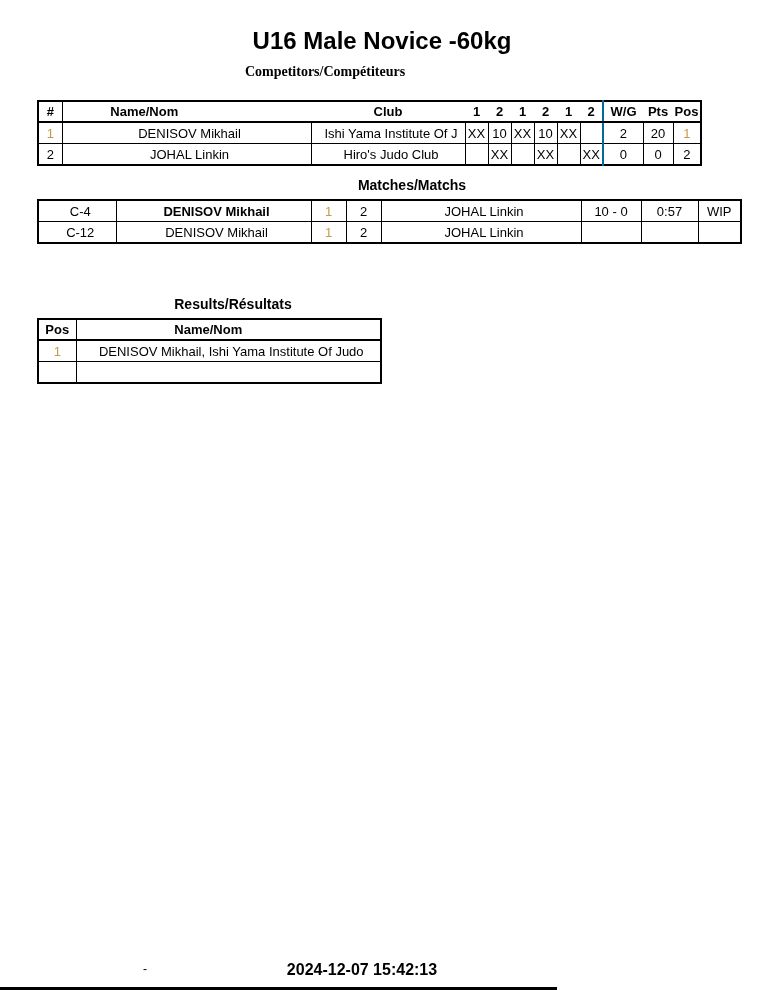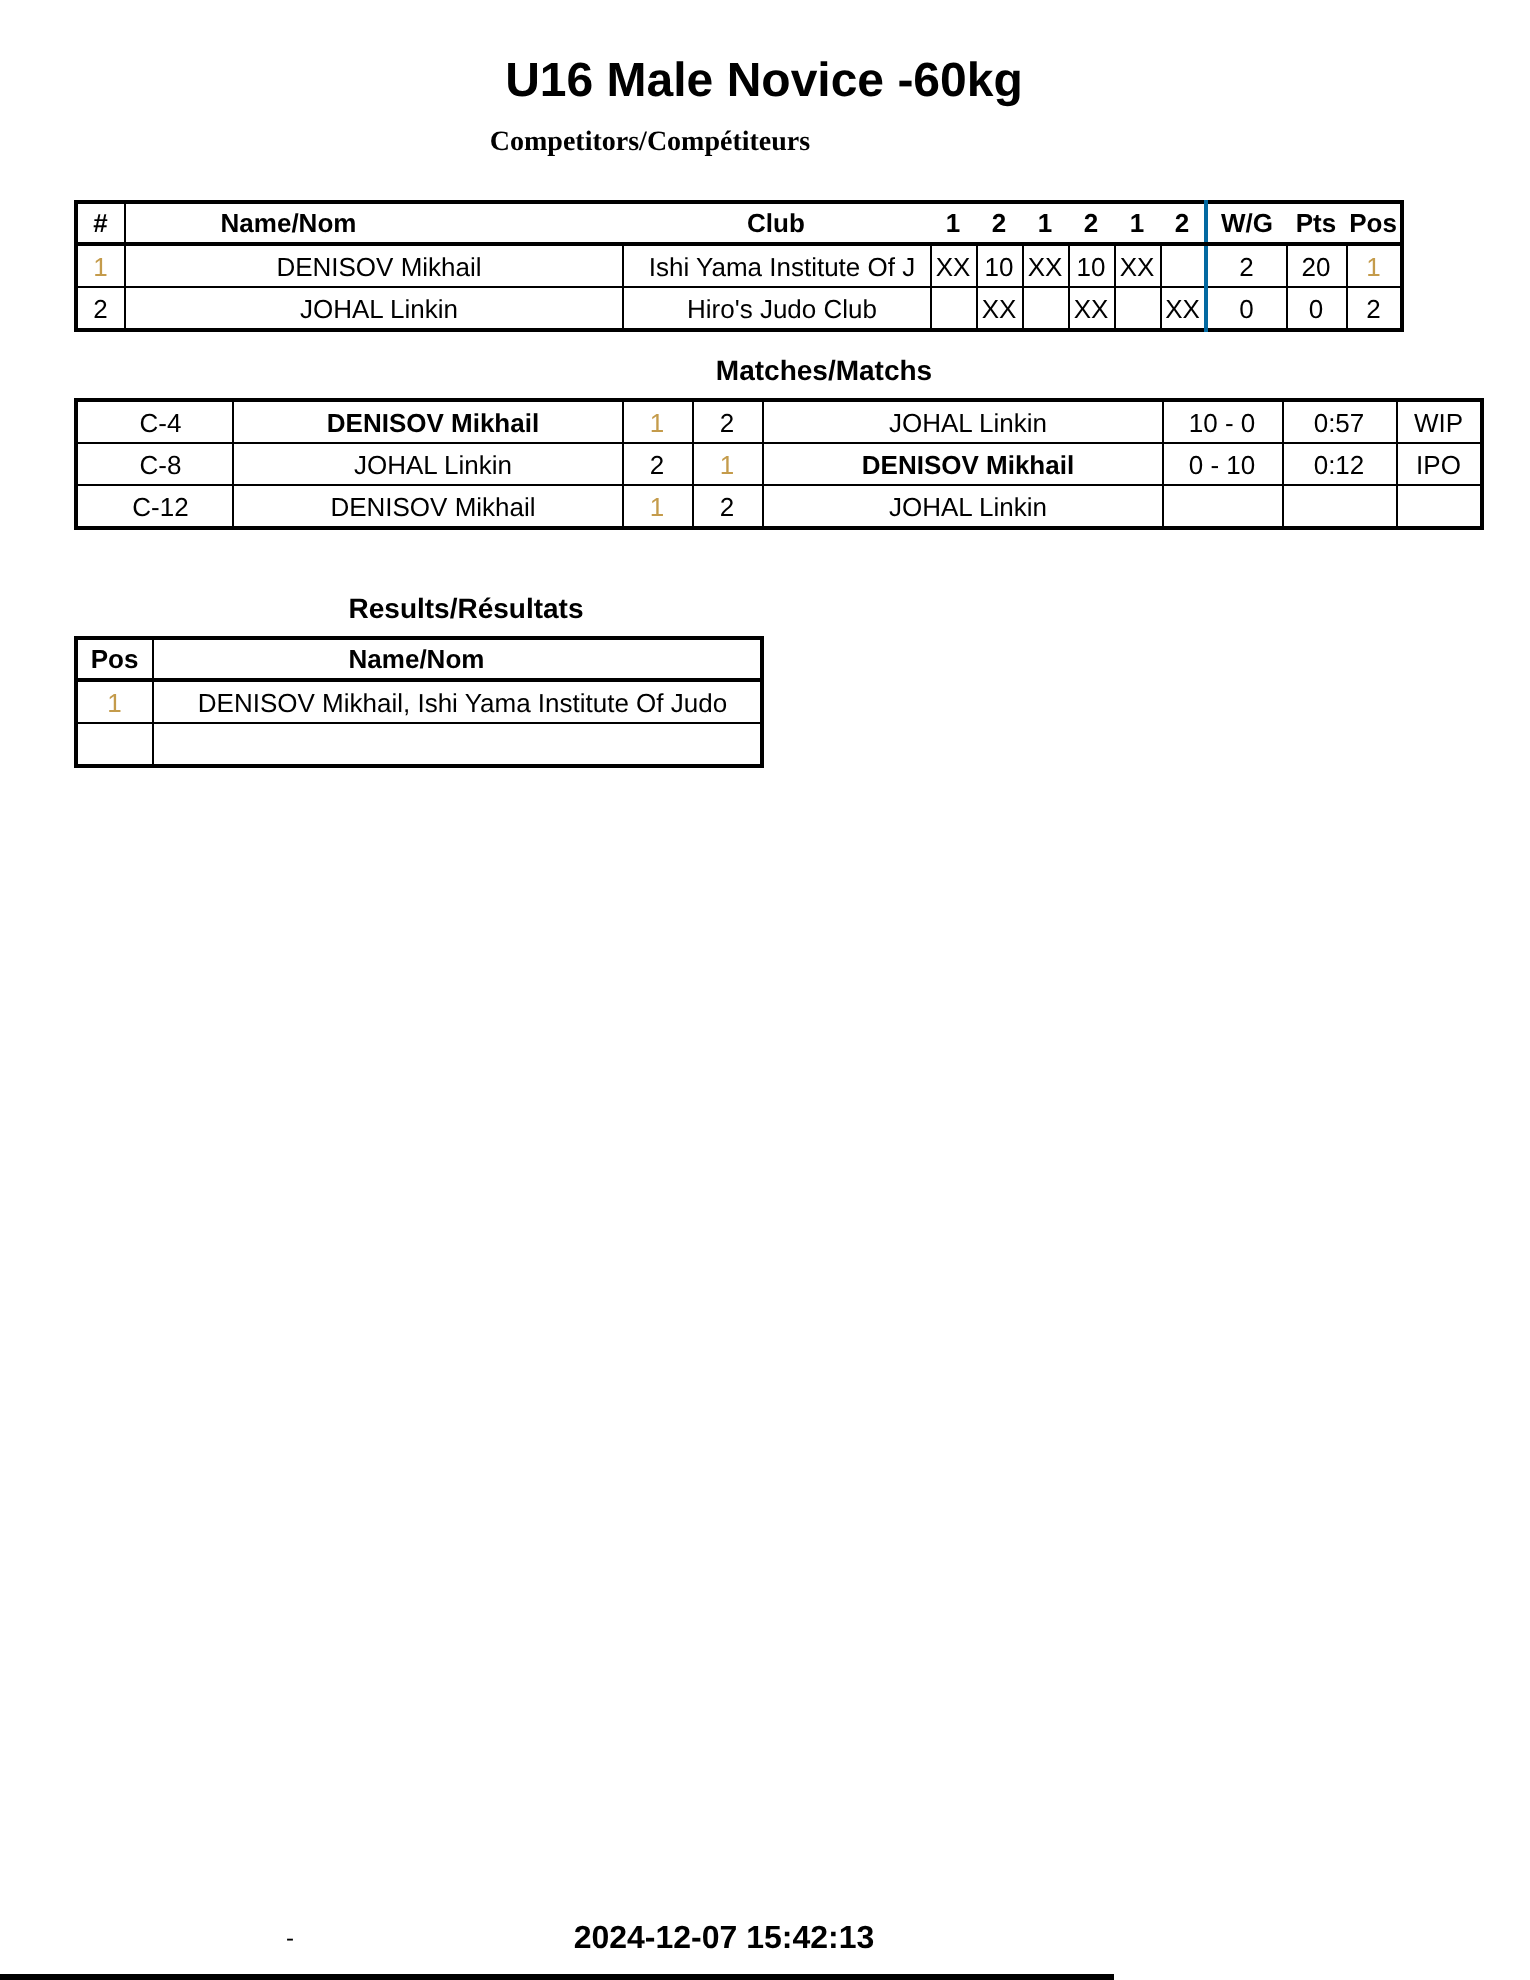--- a/index.html
+++ b/index.html
@@ -128,30 +128,20 @@
     <td class="left">C-4</td>
     <td class="left bold">DENISOV Mikhail</td>
     <td class="gold">1</td>
     <td>2</td>
     <td class="left">JOHAL Linkin</td>
     <td>10 - 0</td>
     <td>0:57</td>
     <td>WIP</td>
   </tr>
   <tr>
-    <td class="left">C-8</td>
-    <td class="left">JOHAL Linkin</td>
-    <td>2</td>
-    <td class="gold">1</td>
-    <td class="left bold">DENISOV Mikhail</td>
-    <td>0 - 10</td>
-    <td>0:12</td>
-    <td>IPO</td>
-  </tr>
-  <tr>
     <td class="left">C-12</td>
     <td class="left">DENISOV Mikhail</td>
     <td class="gold">1</td>
     <td>2</td>
     <td class="left">JOHAL Linkin</td>
     <td></td>
     <td></td>
     <td></td>
   </tr>
 </tbody>

